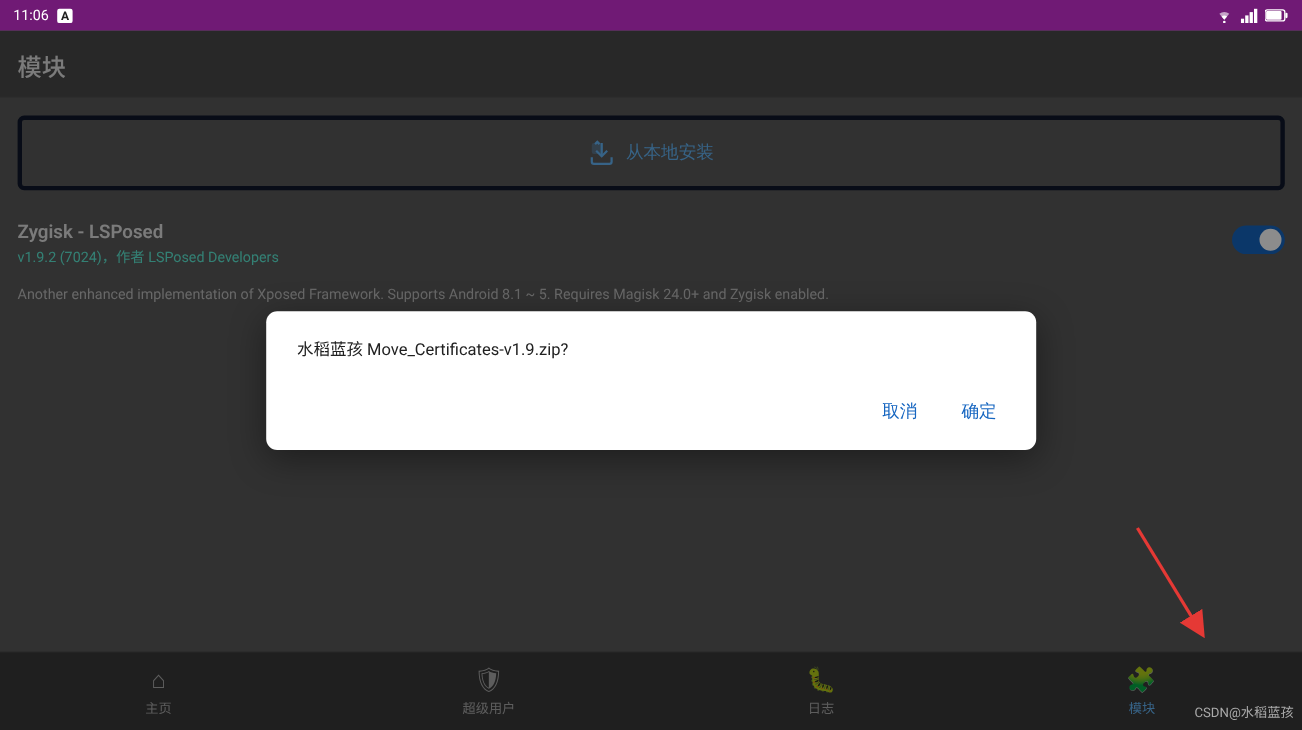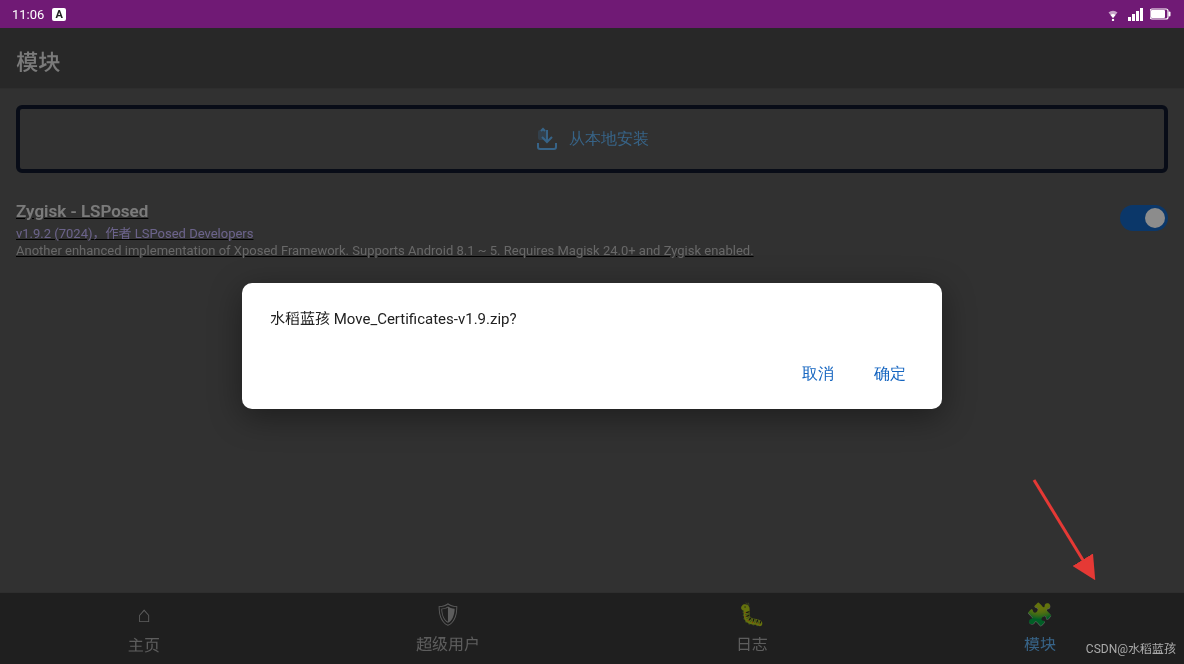--- a/index.html
+++ b/index.html
@@ -78,35 +78,34 @@
       font-size: 16px;
     }
 
     
     .module-item {
       background: #5a5a5a;
       padding: 12px 0;
       display: flex;
       align-items: flex-start;
       justify-content: space-between;
-      text-decoration: underline;
     }
     .module-info {
       flex: 1;
     }
     .module-name {
       color: #e0e0e0;
       font-size: 17px;
       font-weight: 600;
       margin-bottom: 2px;
     }
     .module-version {
-      color: #c4b5fd;
+      color: #5eead4;
       font-size: 13px;
-      margin-bottom: 0;
+      margin-bottom: 18px;
     }
     .module-desc {
       color: #bdbdbd;
       font-size: 13px;
       line-height: 1.4;
     }
 
     
     .toggle {
       width: 48px;
@@ -203,21 +202,21 @@
     }
     .nav-item {
       display: flex;
       flex-direction: column;
       align-items: center;
       gap: 4px;
       cursor: pointer;
       padding: 6px 20px;
     }
     .nav-item-label {
-      font-size: 16px;
+      font-size: 12px;
       color: #aaa;
     }
     .nav-item.active .nav-item-label {
       color: #64b5f6;
     }
     .nav-icon {
       font-size: 22px;
       color: #aaa;
     }
     .nav-item.active .nav-icon {

